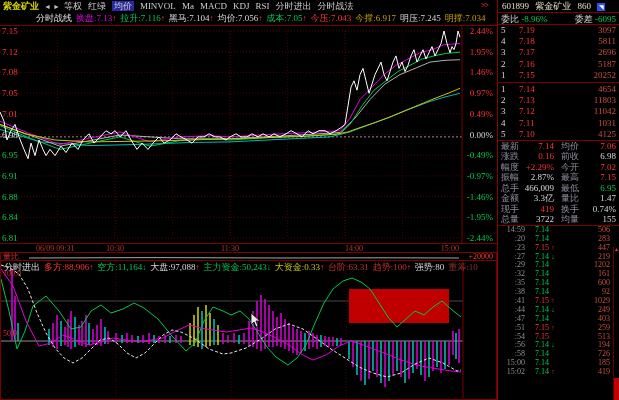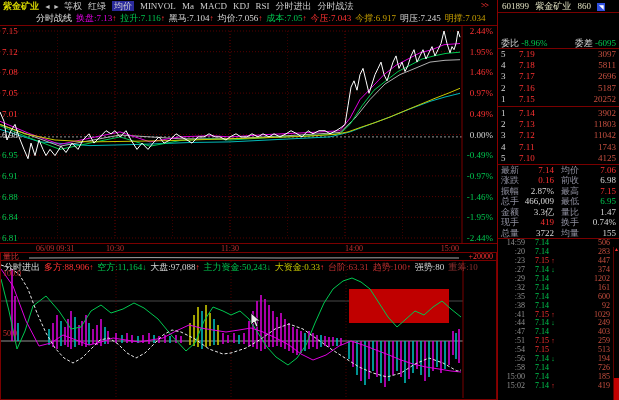--- a/index.html
+++ b/index.html
@@ -28,21 +28,21 @@
   #liangbi .lab{position:absolute;left:2px;top:-1px;color:#d03030;font-size:8px;line-height:9px;}
   #liangbi .val{position:absolute;right:3px;top:-1px;color:#ff3232;font-size:8px;line-height:9px;}
   #bottom-panel{position:absolute;left:0;top:261px;width:497px;height:139px;border:1px solid #7a0000;border-top:none;box-sizing:border-box;}
   #ind-header{position:absolute;left:3px;top:1px;white-space:nowrap;font-size:9px;line-height:11px;}
   #ind-header .ttl{color:#e0e0e0;margin-right:4px;}
   .bscl{position:absolute;left:2px;color:#d03030;font-size:8px;line-height:9px;}
   #sidebar{position:absolute;left:497px;top:0;width:122px;height:400px;border-left:1px solid #8b0000;box-sizing:border-box;background:#000;}
   #sb-header{height:13px;line-height:13px;white-space:nowrap;border-bottom:1px solid #7a0000;box-sizing:border-box;color:#e0e0c0;}
   #sb-header span{margin-left:4px;}
   .sb-ico{display:inline-block;width:8px;height:8px;vertical-align:middle;margin-left:3px;font-size:6px;line-height:8px;text-align:center;color:#fff;}
-  #weibi-row{height:12px;line-height:12px;border-bottom:1px solid #7a0000;box-sizing:border-box;display:flex;padding:0 3px;margin-top:24px;}
+  #weibi-row{height:12px;line-height:12px;border-bottom:1px solid #7a0000;box-sizing:border-box;display:flex;padding:0 3px;}
   #weibi-row .lab{color:#d8d8d8;}
   #weibi-row .neg{color:#00c850;}
   #weibi-row .sp{flex:1;}
   .bookrow{display:flex;height:11.2px;line-height:11.2px;padding:0 3px;}
   .bookrow .lv{width:10px;color:#d8d8d8;}
   .bookrow .pr{width:30px;color:#ff3232;margin-left:8px;}
   .bookrow .vl{flex:1;text-align:right;color:#c85040;}
   #book-div{height:0;border-top:1px solid #7a0000;margin:1px 0;}
   #inforows{border-top:1px solid #7a0000;}
   .irow{display:flex;height:10.5px;line-height:10.5px;padding:0 3px;}
@@ -349,36 +349,36 @@
           <span class="lv">1</span>
           <span class="pr">7.15</span>
           <span class="vl">20252</span>
         </div>
       </div>
     <div id="book-div"></div>
     <div id="bids">
         <div class="bookrow">
           <span class="lv">1</span>
           <span class="pr">7.14</span>
-          <span class="vl">3902</span>
+          <span class="vl">4654</span>
         </div>
         <div class="bookrow">
           <span class="lv">2</span>
           <span class="pr">7.13</span>
           <span class="vl">11803</span>
         </div>
         <div class="bookrow">
           <span class="lv">3</span>
           <span class="pr">7.12</span>
           <span class="vl">11042</span>
         </div>
         <div class="bookrow">
           <span class="lv">4</span>
           <span class="pr">7.11</span>
-          <span class="vl">1743</span>
+          <span class="vl">1031</span>
         </div>
         <div class="bookrow">
           <span class="lv">5</span>
           <span class="pr">7.10</span>
           <span class="vl">4125</span>
         </div>
       </div>
     <div id="inforows">
         <div class="irow">
           <span class="l1">最新</span>
@@ -386,20 +386,26 @@
           <span class="l2">均价</span>
           <span class="v2" style="color:#ff3232">7.06</span>
         </div>
         <div class="irow">
           <span class="l1">涨跌</span>
           <span class="v1" style="color:#ff3232">0.16</span>
           <span class="l2">前收</span>
           <span class="v2" style="color:#d8d8d8">6.98</span>
         </div>
         <div class="irow">
+          <span class="l1">幅度</span>
+          <span class="v1" style="color:#ff3232">+2.29%</span>
+          <span class="l2">今开</span>
+          <span class="v2" style="color:#ff3232">7.02</span>
+        </div>
+        <div class="irow">
           <span class="l1">振幅</span>
           <span class="v1" style="color:#d8d8d8">2.87%</span>
           <span class="l2">最高</span>
           <span class="v2" style="color:#ff3232">7.15</span>
         </div>
         <div class="irow">
           <span class="l1">总手</span>
           <span class="v1" style="color:#d8d8d8">466,009</span>
           <span class="l2">最低</span>
           <span class="v2" style="color:#00c850">6.95</span>
@@ -439,21 +445,21 @@
         <div class="trow">
           <span class="tm">:23</span>
           <span class="pr" style="color:#ff3232">7.15</span>
           <span class="ar" style="color:#ff3232">↑</span>
           <span class="vl">447</span>
         </div>
         <div class="trow">
           <span class="tm">:27</span>
           <span class="pr" style="color:#00c850">7.14</span>
           <span class="ar" style="color:#00c850">↓</span>
-          <span class="vl">374</span>
+          <span class="vl">219</span>
         </div>
         <div class="trow">
           <span class="tm">:29</span>
           <span class="pr" style="color:#00c850">7.14</span>
           <span class="ar" style="color:#00c850"></span>
           <span class="vl">1202</span>
         </div>
         <div class="trow">
           <span class="tm">:32</span>
           <span class="pr" style="color:#00c850">7.14</span>

